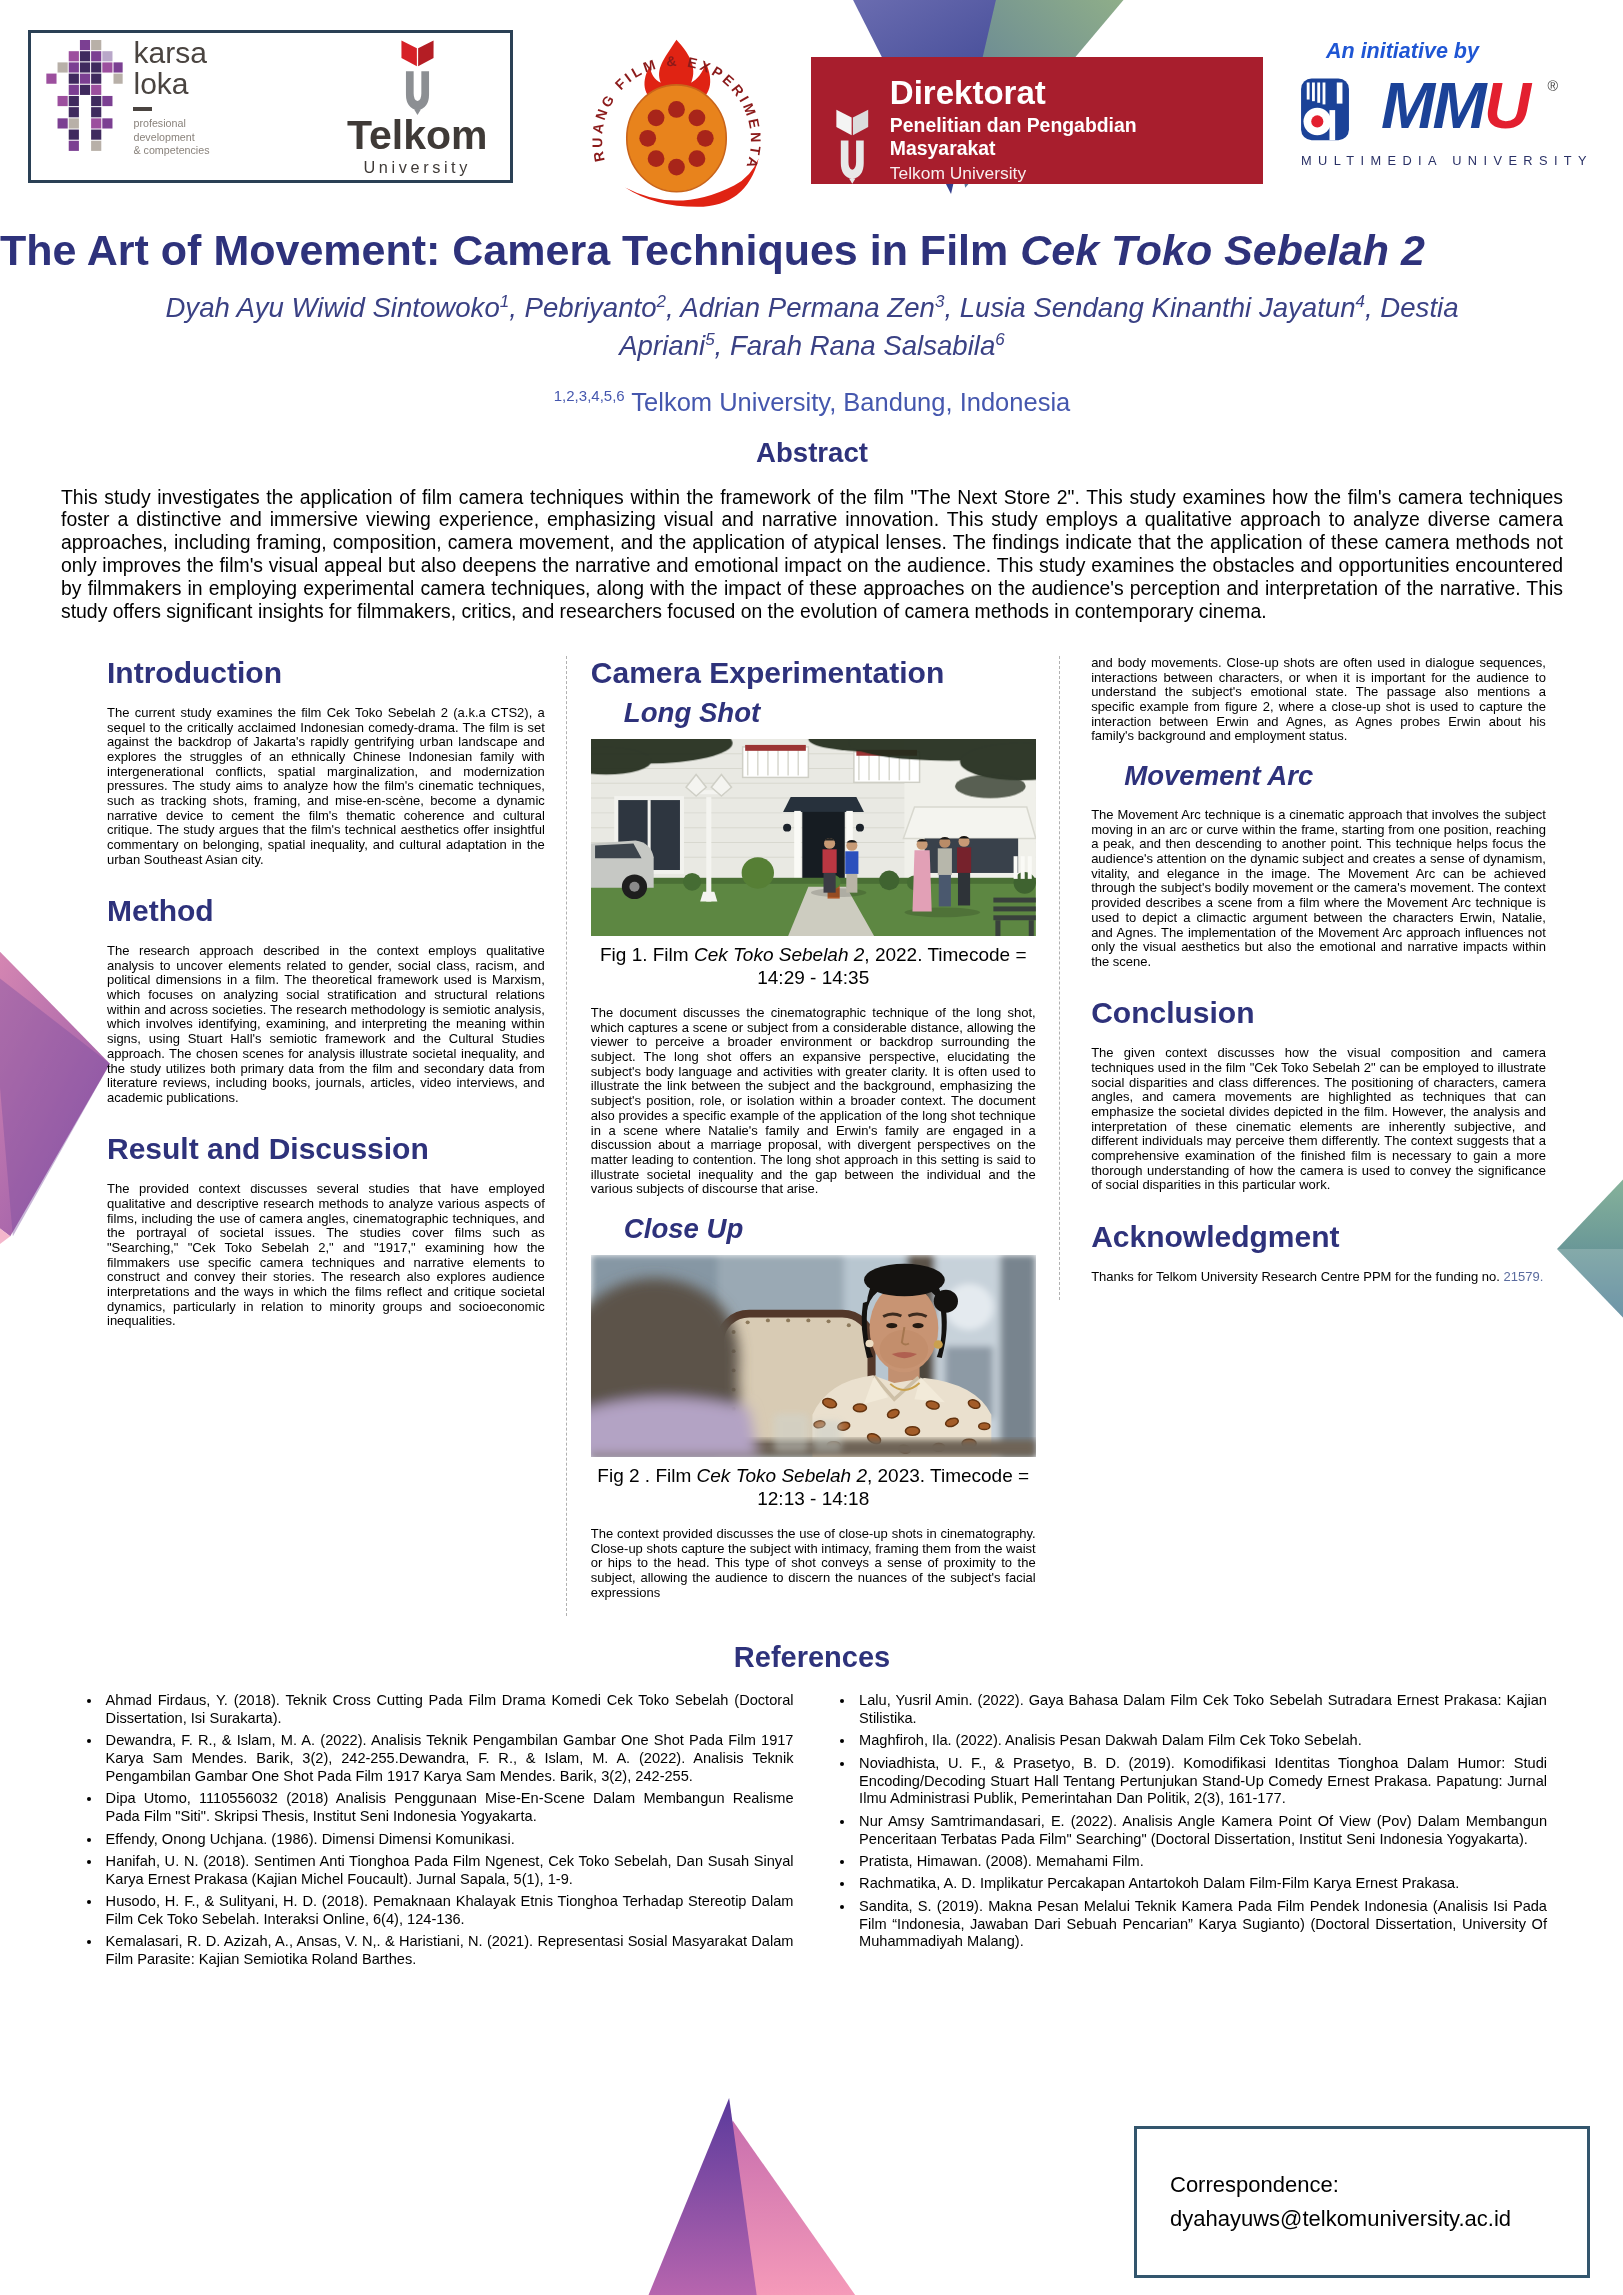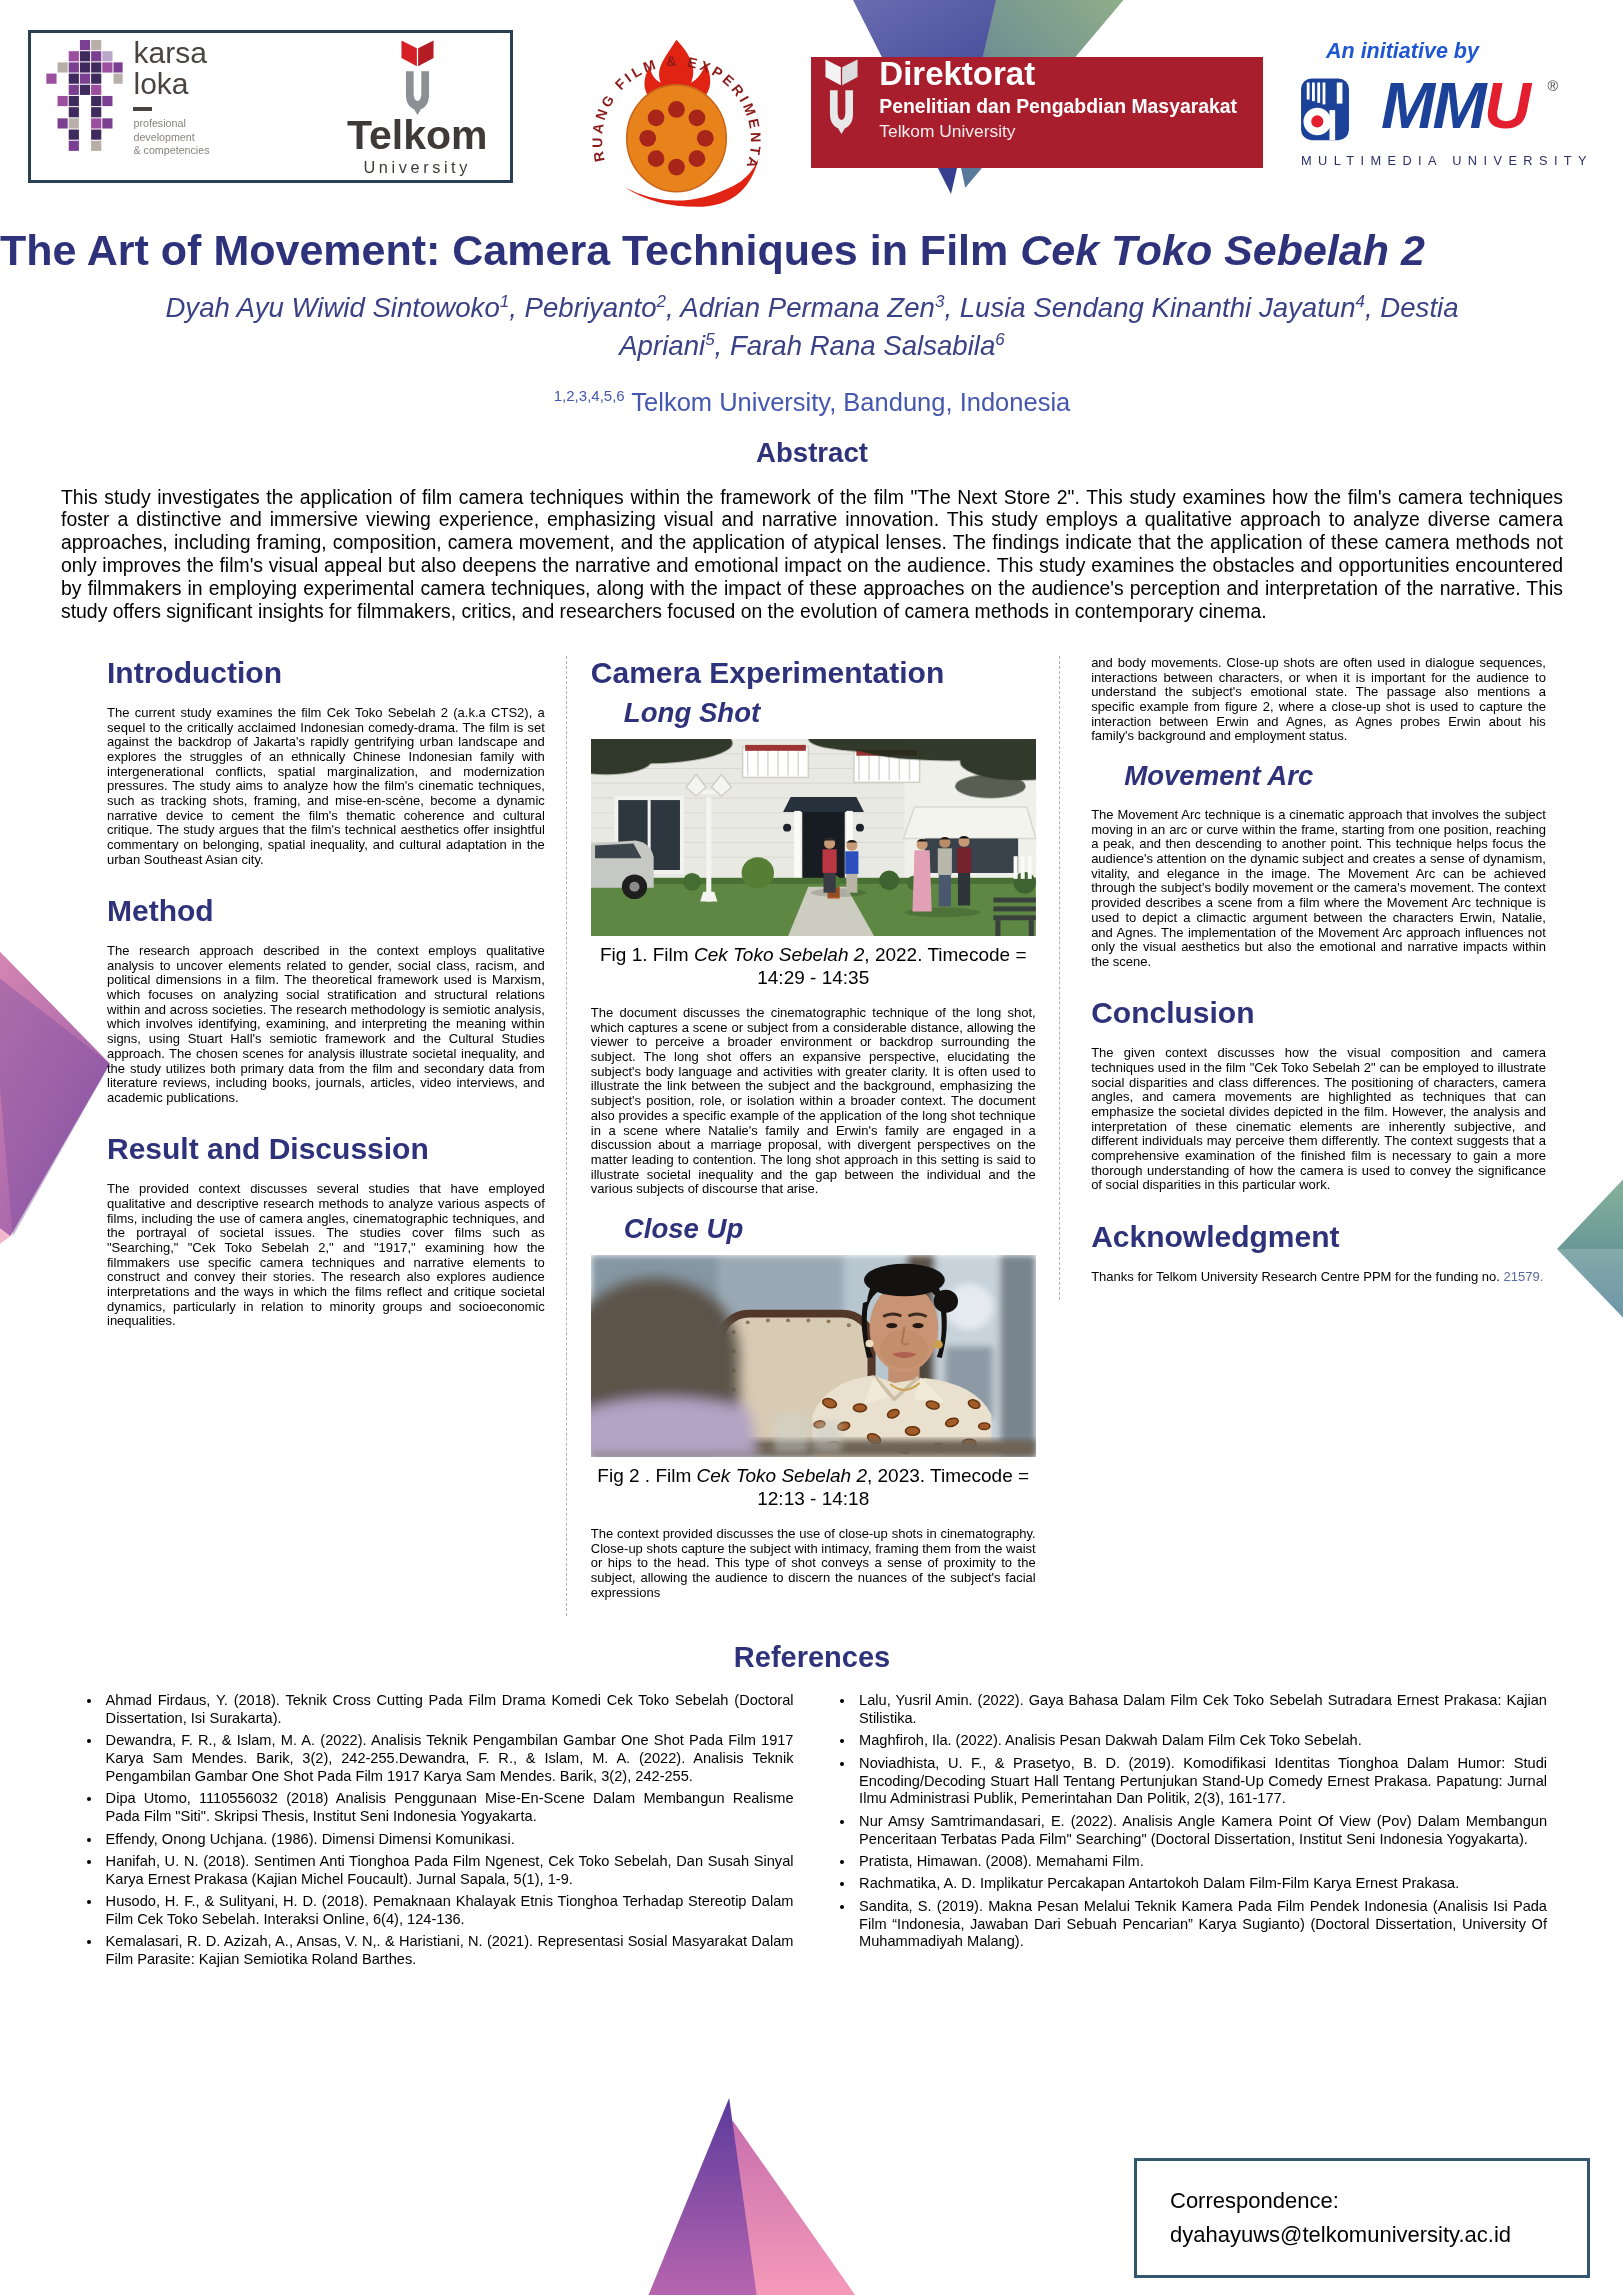--- a/index.html
+++ b/index.html
@@ -13,22 +13,22 @@
   .logo-box{position:absolute;left:28px;top:30px;width:485px;height:153px;border:3.6px solid #2a4055;background:#fff;
     box-sizing:border-box;display:flex;align-items:flex-start;gap:1px;padding:5.1px 15.3px;z-index:2;}
   .karsaloka{display:flex;align-items:center;gap:10.2px;}
   .kl-text .big{font-size:30px;color:#4a4440;line-height:1.02;}
   .kl-dash{width:18.4px;height:3.1px;background:#4a4440;margin:8.2px 0 6.1px;}
   .kl-sub{font-size:10.7px;color:#8a837c;line-height:1.3;}
   .telkom{display:flex;flex-direction:column;align-items:center;margin-left:auto;margin-right:7.2px;}
   .telkom-name{font-size:41px;font-weight:bold;color:#3f3a37;line-height:1;}
   .telkom-sub{font-size:16.3px;letter-spacing:3.6px;color:#3f3a37;margin-top:2px;}
   .ruangfilm{position:absolute;left:577px;top:32px;width:199px;height:179px;z-index:2;}
-  .direktorat{position:absolute;left:811px;top:57px;width:452px;height:111px;background:#a81e2d;color:#fff;
-    display:flex;align-items:flex-start;gap:15.3px;padding:0 8px;box-sizing:border-box;z-index:2;}
+  .direktorat{position:absolute;left:811px;top:57px;width:452px;height:127px;background:#a81e2d;color:#fff;
+    display:flex;align-items:flex-end;gap:15.3px;padding:0 19px;box-sizing:border-box;z-index:2;}
   .dir-l1{font-size:33px;font-weight:bold;line-height:1.05;}
   .dir-l2{font-size:19.4px;font-weight:bold;margin-top:3.1px;}
   .dir-l3{font-size:17.4px;opacity:.92;margin-top:3.1px;}
   .initiative{position:absolute;left:1326px;top:39px;font-size:21.5px;font-weight:bold;font-style:italic;color:#1f56d4;z-index:2;}
   .mmu{position:absolute;left:1301px;top:76px;z-index:2;}
   .mmu-row{display:flex;align-items:flex-start;gap:19px;}
   .mmu-word{font-size:65px;font-weight:900;font-style:italic;color:#1b4298;line-height:.92;letter-spacing:-2.6px;}
   .mmu-word .red{color:#e31f2f;}
   .mmu-reg{font-size:14.3px;color:#444;margin-top:2px;}
   .mmu-sub{font-size:12.8px;letter-spacing:6.4px;color:#2a3166;margin-top:8.2px;}
@@ -64,21 +64,21 @@
 
   
   .refs{margin:24.5px 77px 0;position:relative;z-index:1;}
   .refs h2{text-align:center;font-size:29px;color:#2e327b;margin:0 0 18.4px;}
   .ref-cols{display:flex;gap:37px;}
   .ref-col{flex:1;min-width:0;}
   ul.reflist{margin:0;padding-left:24.5px;font-size:14.6px;line-height:1.22;}
   ul.reflist li{margin-bottom:4.6px;text-align:justify;padding-left:4.1px;}
 
   
-  .corr{position:absolute;right:34px;bottom:17.4px;width:456px;height:120px;border:3.6px solid #33566d;background:#fff;
+  .corr{position:absolute;right:34px;bottom:17.4px;width:456px;height:152px;border:3.6px solid #33566d;background:#fff;
     box-sizing:border-box;display:flex;flex-direction:column;justify-content:center;padding-left:33px;
     font-size:22px;line-height:1.55;z-index:3;}
 </style>
 </head>
 <body>
 
 <div id="poster">
 
   <svg class="decor" style="left:817px;top:0;" width="317" height="199" viewBox="0 0 620 390">
     <defs>

